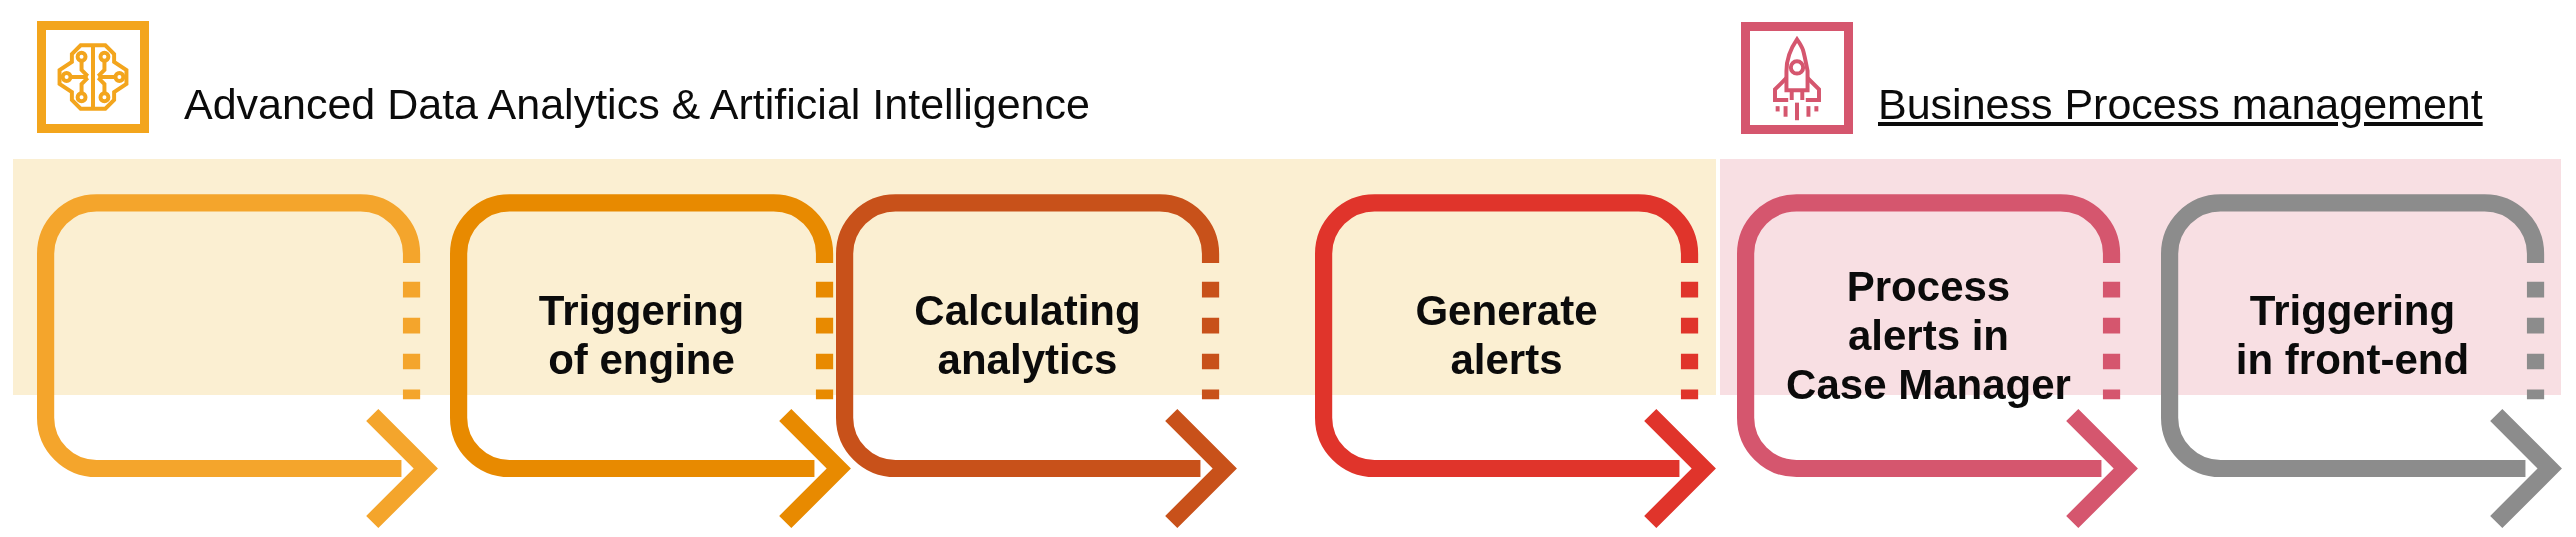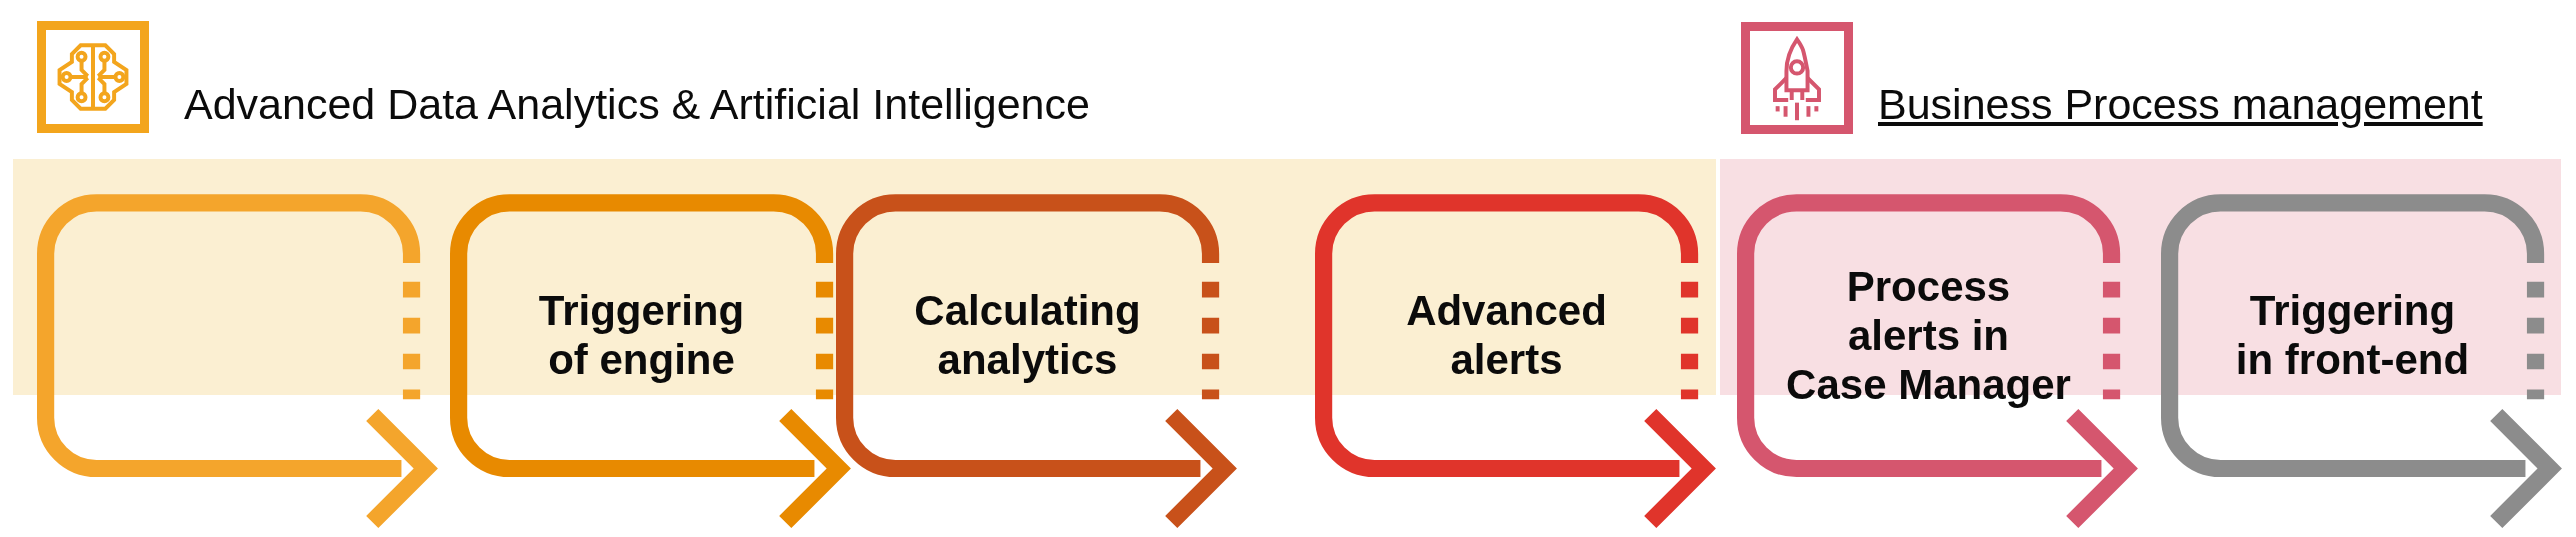--- a/index.html
+++ b/index.html
@@ -127,21 +127,21 @@
   </div>
 
   <div class="step s4">
     <svg class="shape" viewBox="0 0 600 469">
       <g fill="none" stroke-width="23" style="stroke: rgb(224, 52, 43);">
         <path d="M500.5 103 V90.5 A68 68 0 0 0 432.5 22.5 H79.5 A68 68 0 0 0 11.5 90.5 V309.5 A68 68 0 0 0 79.5 377.5 H487"></path>
         <path stroke-dasharray="21 27" d="M500.5 128 V285"></path>
         <path d="M448 306 L519.5 377.5 L448 449"></path>
       </g>
     </svg>
-    <div class="label">Advanced
+    <div class="label">Generate
 alerts</div>
   </div>
 
   <div class="step s5">
     <svg class="shape" viewBox="0 0 600 469">
       <g fill="none" stroke-width="23" style="stroke: rgb(213, 86, 110);">
         <path d="M500.5 103 V90.5 A68 68 0 0 0 432.5 22.5 H79.5 A68 68 0 0 0 11.5 90.5 V309.5 A68 68 0 0 0 79.5 377.5 H487"></path>
         <path stroke-dasharray="21 27" d="M500.5 128 V285"></path>
         <path d="M448 306 L519.5 377.5 L448 449"></path>
       </g>

